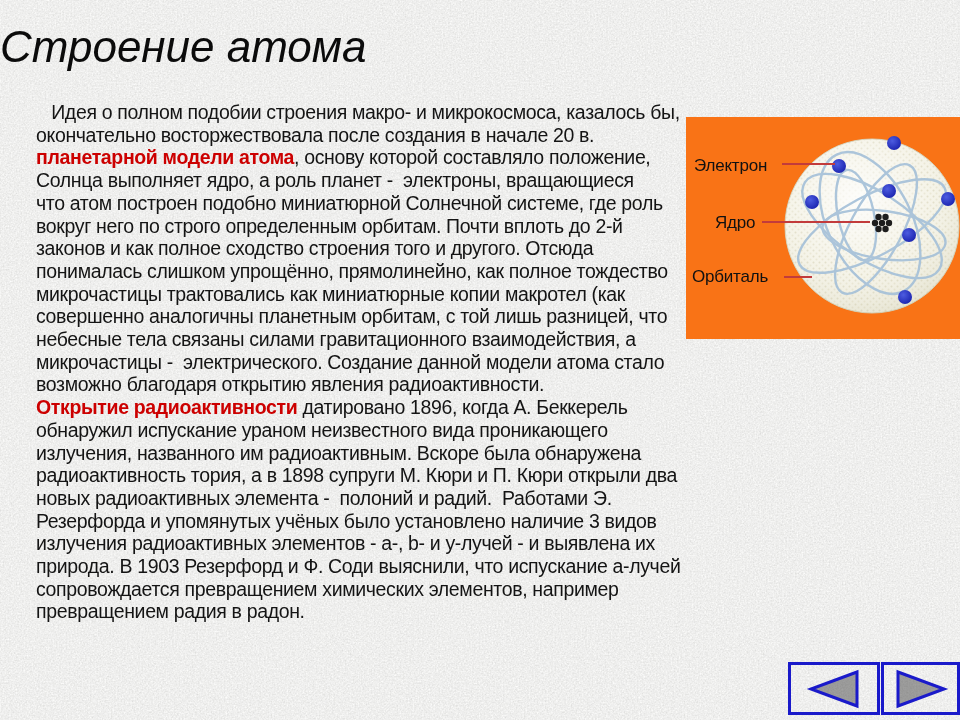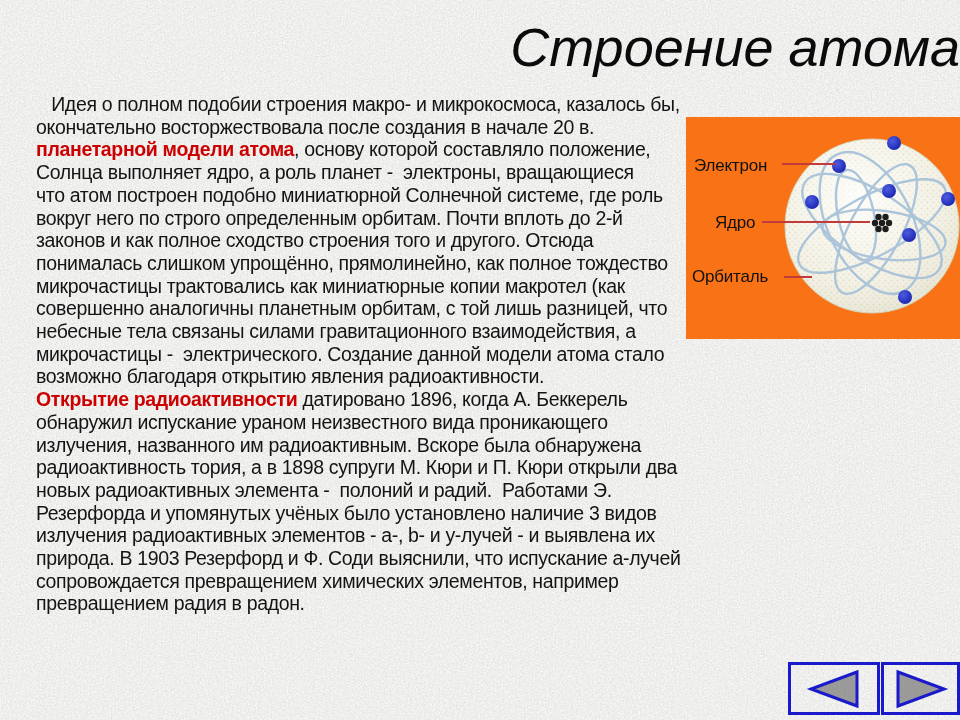--- a/index.html
+++ b/index.html
@@ -4,27 +4,27 @@
 <style>
   html,body{margin:0;padding:0;background:#888;}
   .slide{
     position:relative;width:960px;height:720px;overflow:hidden;
     background:#e6e6e4;
     font-family:"Liberation Sans","DejaVu Sans",sans-serif;
   }
   .texture{position:absolute;left:0;top:0;width:960px;height:720px;display:block;}
   .title{
     position:absolute;left:0;top:16px;width:960px;
-    text-align:right;
+    text-align:left;
     font-style:italic;font-weight:400;
-    font-size:54px;line-height:62px;
+    font-size:44px;line-height:62px;
     color:#0b0b0b;letter-spacing:0px;
   }
   .article{
-    position:absolute;left:36px;top:93px;width:650px;
+    position:absolute;left:36px;top:101px;width:650px;
     color:#141414;
   }
   .article .line{
     white-space:pre;
     font-size:19.5px;line-height:22.7px;
     letter-spacing:-0.35px;
   }
   .article .seg{font-style:normal;font-weight:400;}
   .article .seg.red{color:#cc0000;font-weight:700;}
   .figure-panel{

